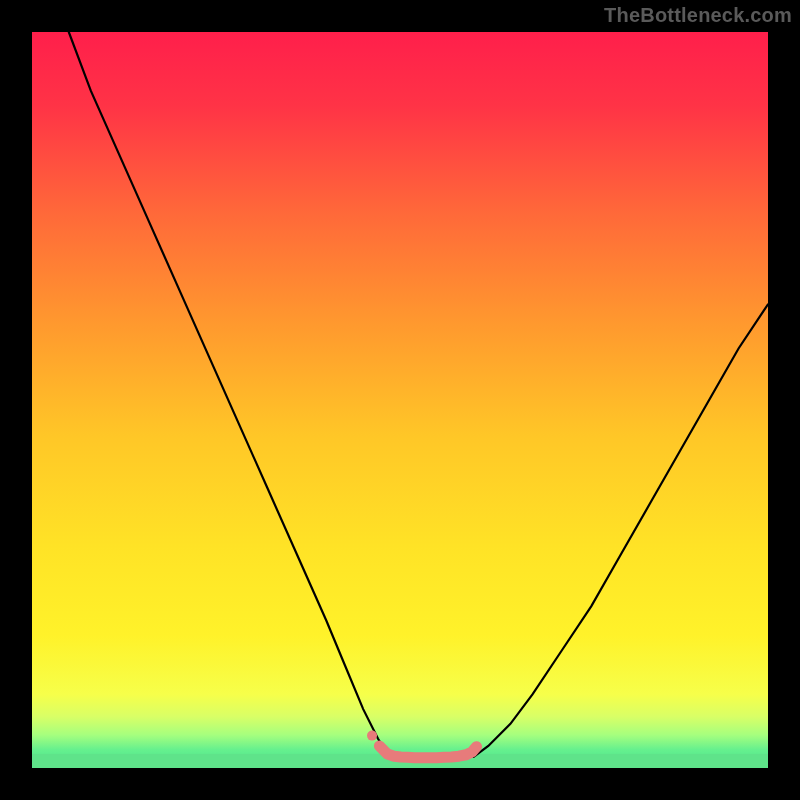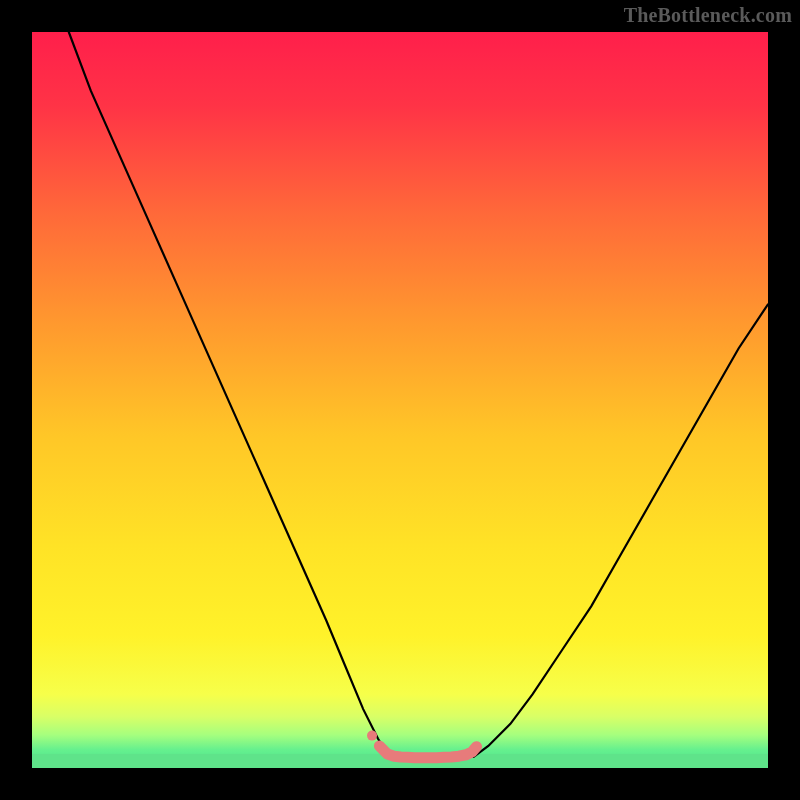--- a/index.html
+++ b/index.html
@@ -30,21 +30,21 @@
     inset: 0;
   }
   .svg-layer {
     position: absolute;
     inset: 0;
   }
   .watermark {
     position: absolute;
     top: 4px;
     right: 8px;
-    font-family: Liberation Serif, serif;
+    font-family: Liberation Sans, sans-serif;
     font-size: 20px;
     font-weight: 600;
     color: #5a5a5a;
     letter-spacing: 0.2px;
   }
 </style>
 </head>
 <body>
 
 <div class="frame">

